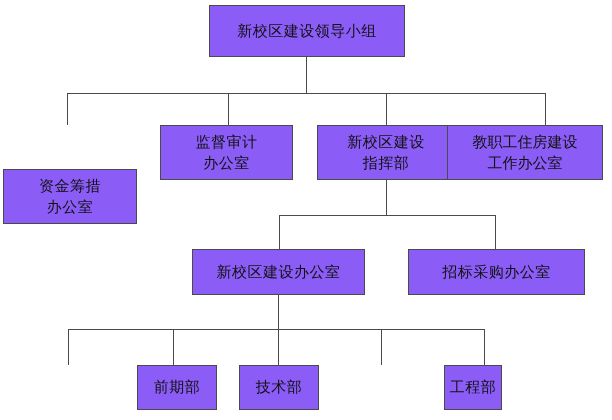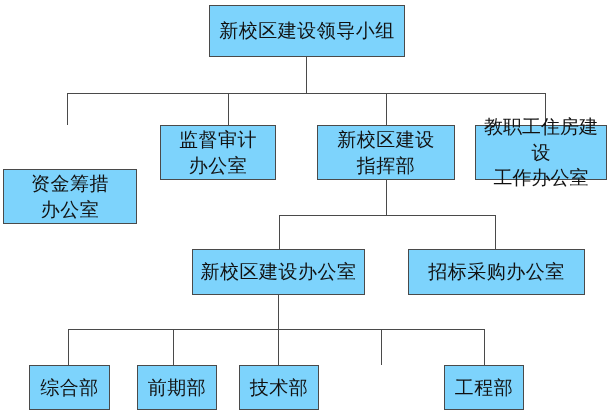--- a/index.html
+++ b/index.html
@@ -12,27 +12,27 @@
     width: 612px;
     height: 420px;
     background: #ffffff;
     font-family: "DejaVu Sans", "Liberation Sans", sans-serif;
     overflow: hidden;
   }
   .node {
     position: absolute;
     box-sizing: border-box;
     border: 1px solid #4a4a4a;
-    background: #7dd3fc;
+    background: #8b5cf6;
     display: flex;
     align-items: center;
     justify-content: center;
     text-align: center;
     color: #111111;
-    font-size: 19px;
+    font-size: 15px;
     line-height: 1.35;
     letter-spacing: 0.5px;
     white-space: pre-line;
     z-index: 2;
   }
   .node.compact { letter-spacing: 0px; }
   .line {
     position: absolute;
     background: #4a4a4a;
     z-index: 1;
@@ -51,25 +51,25 @@
 
   <div class="line h" style="left:67px; top:93px; width:479px;"></div>
 
   <div class="line v" style="left:67px; top:93px; height:32px;"></div>
   <div class="line v" style="left:228px; top:93px; height:32px;"></div>
   <div class="line v" style="left:386px; top:93px; height:32px;"></div>
   <div class="line v" style="left:545px; top:93px; height:32px;"></div>
 
   <div class="node" style="left:3px; top:125px; width:134px; height:55px;margin-top:44px;">资金筹措
 办公室</div>
-  <div class="node" style="left:160px; top:125px; width:116px; height:55px;">监督审计
+  <div class="node" style="left:160px; top:125px; width:133px; height:55px;">监督审计
 办公室</div>
   <div class="node" style="left:317px; top:125px; width:138px; height:55px;">新校区建设
 指挥部</div>
-  <div class="node compact" style="left:475px; top:125px; width:132px; height:55px;text-align:center;">教职工住房建设
+  <div class="node compact" style="left:447px; top:125px; width:156px; height:55px;text-align:center;">教职工住房建设
 工作办公室</div>
 
   <div class="line v" style="left:386px; top:180px; height:36px;"></div>
 
   <div class="line h" style="left:279px; top:215px; width:217px;"></div>
 
   <div class="line v" style="left:279px; top:215px; height:34px;"></div>
   <div class="line v" style="left:495px; top:215px; height:34px;"></div>
 
   <div class="node" style="left:192px; top:249px; width:173px; height:46px;">新校区建设办公室</div>
@@ -78,18 +78,17 @@
   <div class="line v" style="left:278px; top:295px; height:35px;"></div>
 
   <div class="line h" style="left:68px; top:329px; width:417px;"></div>
 
   <div class="line v" style="left:68px; top:329px; height:36px;"></div>
   <div class="line v" style="left:173px; top:329px; height:36px;"></div>
   <div class="line v" style="left:278px; top:329px; height:36px;"></div>
   <div class="line v" style="left:381px; top:329px; height:36px;"></div>
   <div class="line v" style="left:484px; top:329px; height:36px;"></div>
 
-  <div class="node" style="left:29px; top:365px; width:81px; height:45px;">综合部</div>
   <div class="node" style="left:137px; top:365px; width:80px; height:45px;">前期部</div>
   <div class="node" style="left:239px; top:365px; width:80px; height:45px;text-align:center;">技术部</div>
-  <div class="node" style="left:444px; top:365px; width:80px; height:45px;font-family:Liberation Serif, serif;">工程部</div>
+  <div class="node" style="left:444px; top:365px; width:58px; height:45px;font-family:Liberation Serif, serif;">工程部</div>
 
 </div>
 
 </body></html>

